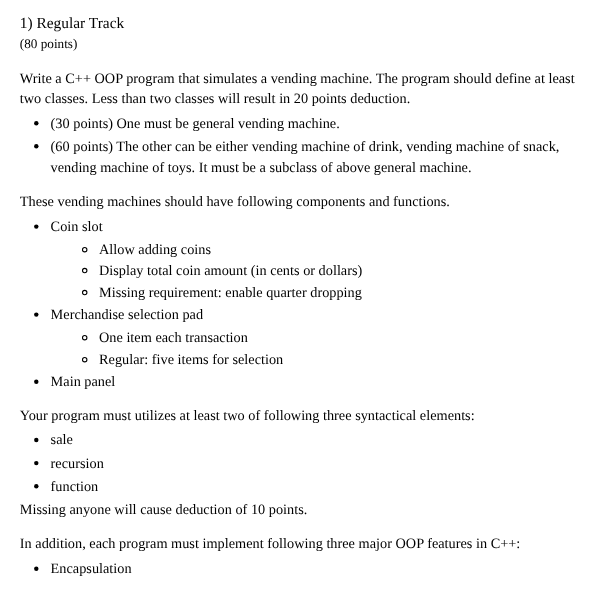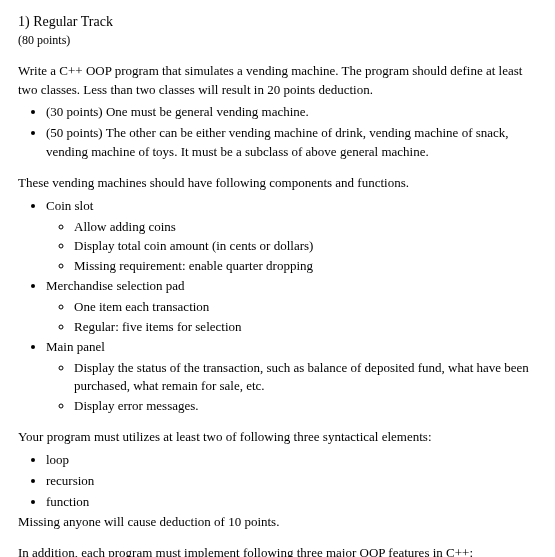--- a/index.html
+++ b/index.html
@@ -31,65 +31,61 @@
     ul {
       margin-left: 28px;
       margin-top: 4px;
       list-style-type: disc;
     }
     ul li {
       margin-bottom: 2px;
     }
     ul.circle-list {
       list-style-type: circle;
-      margin-left: 28px;
+      margin-left: 44px;
       margin-top: 2px;
     }
     ul.circle-list li {
       margin-bottom: 1px;
     }
   </style>
 </head>
 <body>
 
 <div class="title">1) Regular Track</div>
 <div class="subtitle">(80 points)</div>
 
 <p>Write a C++ OOP program that simulates a vending machine. The program should define at least two classes. Less than two classes will result in 20 points deduction.</p>
 
 <ul>
   <li>(30 points) One must be general vending machine.</li>
-  <li>(50 points) The other can be either vending machine of drink, vending machine of snack, vending machine of toys. It must be a subclass of above general machine.</li>
+  <li>(60 points) The other can be either vending machine of drink, vending machine of snack, vending machine of toys. It must be a subclass of above general machine.</li>
 </ul>
 
 <p>These vending machines should have following components and functions.</p>
 
 <ul>
   <li>Coin slot</li>
   <ul class="circle-list">
     <li>Allow adding coins</li>
     <li>Display total coin amount (in cents or dollars)</li>
     <li>Missing requirement: enable quarter dropping</li>
   </ul>
   <li>Merchandise selection pad</li>
   <ul class="circle-list">
     <li>One item each transaction</li>
     <li>Regular: five items for selection</li>
   </ul>
   <li>Main panel</li>
-  <ul class="circle-list">
-    <li>Display the status of the transaction, such as balance of deposited fund, what have been purchased, what remain for sale, etc.</li>
-    <li>Display error messages.</li>
-  </ul>
 </ul>
 
 <p>Your program must utilizes at least two of following three syntactical elements:</p>
 
 <ul>
-  <li>loop</li>
+  <li>sale</li>
   <li>recursion</li>
   <li>function</li>
 </ul>
 <div>Missing anyone will cause deduction of 10 points.</div>
 
 <p>In addition, each program must implement following three major OOP features in C++:</p>
 
 <ul>
   <li>Encapsulation</li>
 

